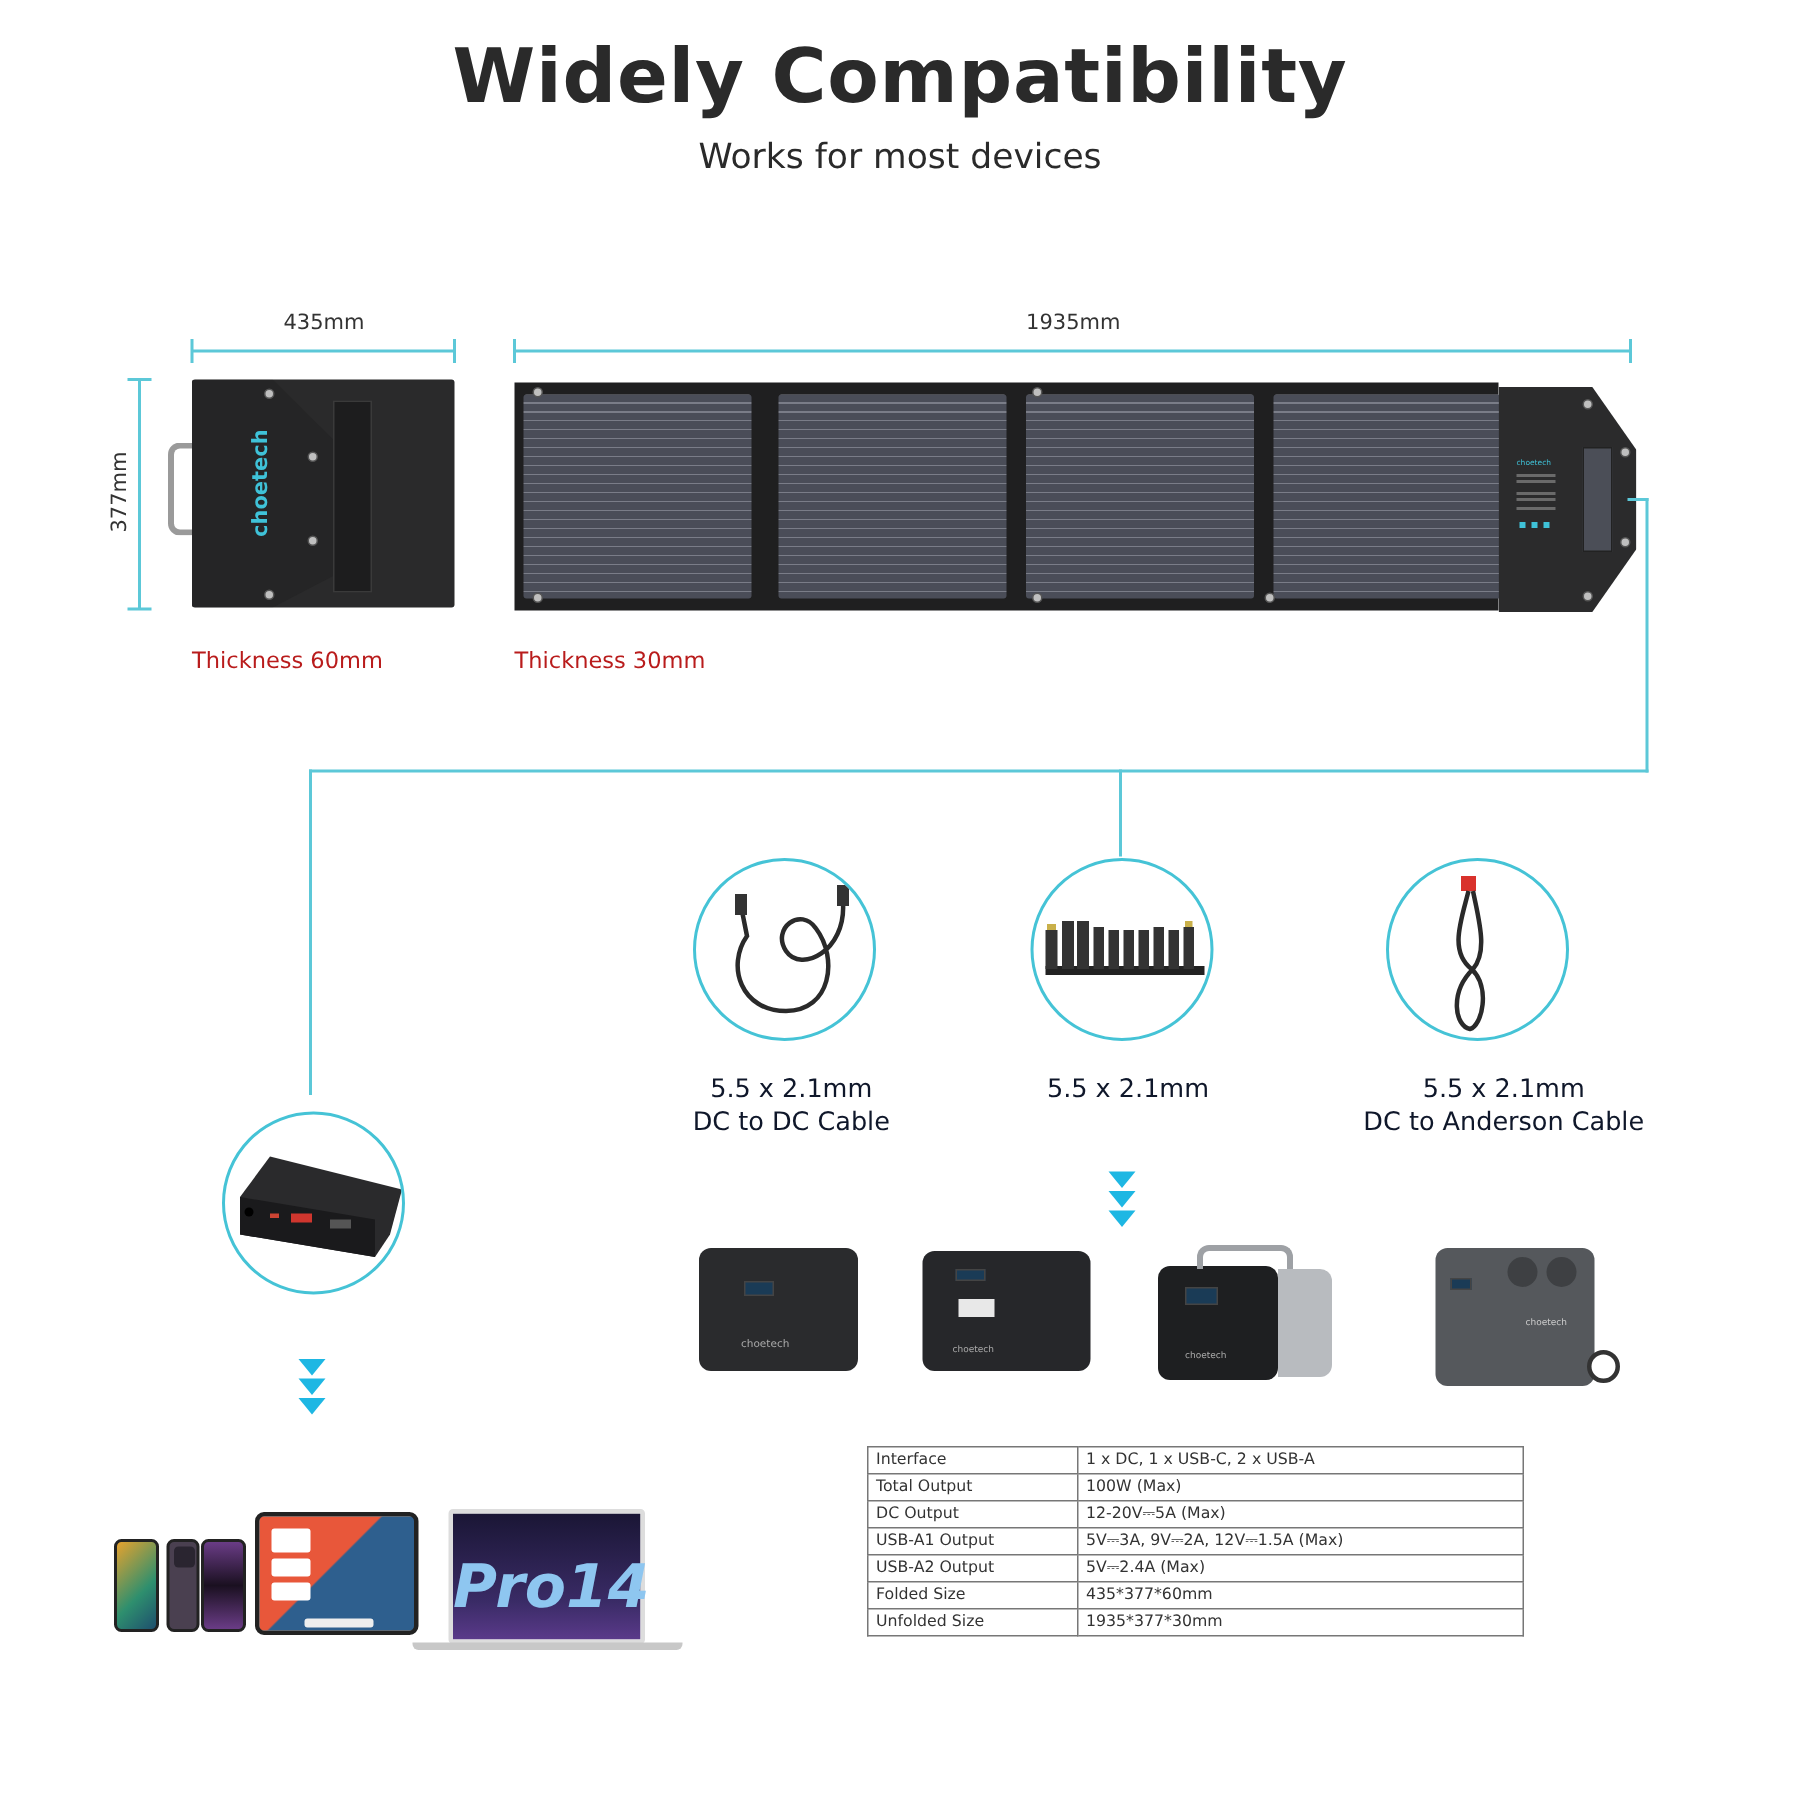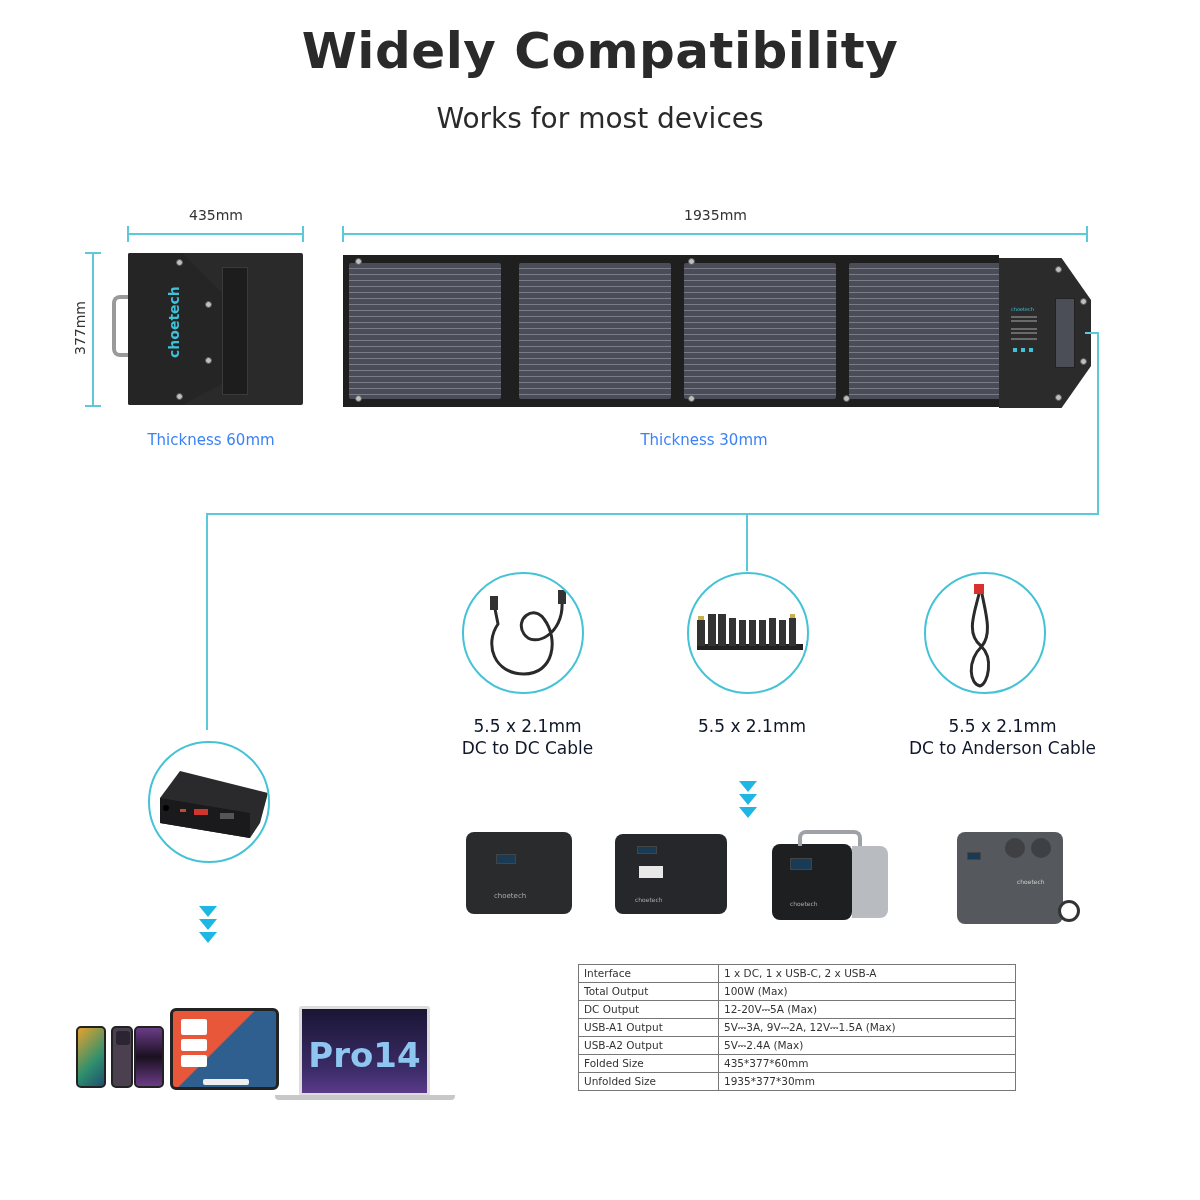--- a/index.html
+++ b/index.html
@@ -1,29 +1,29 @@
 <!DOCTYPE html>
 <html><head>
 <meta charset="utf-8">
 <style>
   * { box-sizing: border-box; margin: 0; padding: 0; }
   html, body { width: 1200px; height: 1200px; background: #ffffff; overflow: hidden; }
   body { position: relative; font-family: "DejaVu Sans", sans-serif; color: #2b2b2b; }
   .abs { position: absolute; }
 
   .title { left: 0; width: 1200px; top: 22px; text-align: center; font-size: 50px; font-weight: bold; color: #2a2a2a; letter-spacing: 0.5px; }
-  .subtitle { left: 0; width: 1200px; top: 102px; text-align: center; font-size: 28px; color: #2a2a2a; }
+  .subtitle { left: 0; width: 1200px; top: 92px; text-align: center; font-size: 23px; color: #2a2a2a; }
 
   .dim-label { font-size: 14px; color: #333; text-align: center; }
   .hline { height: 2px; background: #5cc8d8; }
   .vline { width: 2px; background: #5cc8d8; }
   .cap-v { width: 2px; height: 16px; background: #5cc8d8; }
   .cap-h { height: 2px; width: 16px; background: #5cc8d8; }
 
-  .thick-label { font-size: 15px; color: #3b82f6; text-align: center; }
+  .thick-label { font-size: 15px; color: #b91c1c; }
 
   
   .folded { left: 128px; top: 253px; width: 175px; height: 152px; background: #2a2a2b; border-radius: 2px; overflow: hidden; }
   .folded .flap { position: absolute; left: 0; top: 0; width: 112px; height: 152px; background: #252526;
       clip-path: polygon(0 0, 48% 0, 100% 38%, 100% 80%, 48% 100%, 0 100%); }
   .folded .strap { position: absolute; left: 94px; top: 14px; width: 26px; height: 128px; background: #1d1d1e; border: 1px solid #3a3a3a; }
   .folded .brand { position: absolute; left: 22px; top: 60px; transform: rotate(-90deg); transform-origin: left top; color: #3fc2d8; font-size: 14px; font-weight: bold; }
   .folded .brand { left: 38px; top: 105px; }
   .grommet { position: absolute; width: 7px; height: 7px; border-radius: 50%; background: #bfbfbf; border: 1.5px solid #555; }
   .handle { left: 112px; top: 295px; width: 20px; height: 62px; border: 4px solid #9a9a9a; border-right: none; border-radius: 8px 0 0 8px; }
@@ -225,21 +225,21 @@
   <div class="abs" style="left:3px;top:3px;width:14px;height:14px;border-radius:3px;background:#2a2530;"></div>
 </div>
 <div class="abs phone" style="left:134px;top:1026px;width:30px;height:62px;background:linear-gradient(#6a3c86,#1a1020 50%,#6a3c86);"></div>
 <div class="abs" style="left:170px;top:1008px;width:109px;height:82px;background:linear-gradient(135deg,#e8573a 45%,#2e5f8e 46%);border:3px solid #222;border-radius:6px;">
   <div class="abs" style="left:8px;top:8px;width:26px;height:16px;background:#fff;border-radius:2px;"></div>
   <div class="abs" style="left:8px;top:28px;width:26px;height:12px;background:#fff;border-radius:2px;"></div>
   <div class="abs" style="left:8px;top:44px;width:26px;height:12px;background:#fff;border-radius:2px;"></div>
   <div class="abs" style="left:30px;top:68px;width:46px;height:6px;background:#eee;border-radius:2px;"></div>
 </div>
 <div class="abs" style="left:299px;top:1006px;width:131px;height:90px;background:linear-gradient(180deg,#1a1635,#3a2b66 70%,#5a3a8a);border:3px solid #ddd;border-radius:3px;">
-  <div class="abs" style="left:0;top:26px;width:125px;text-align:center;font-size:34px;font-weight:bold;color:#8ec6f0;">Pro14</div>
+  <div class="abs" style="left:0;top:26px;width:125px;text-align:center;font-size:40px;font-weight:bold;color:#8ec6f0;font-style:italic;">Pro14</div>
 </div>
 <div class="abs" style="left:275px;top:1095px;width:180px;height:5px;background:#c8c8c8;border-radius:0 0 4px 4px;"></div>
 
 <table class="spec">
   <tbody>
     <tr>
         <td class="k">Interface</td>
         <td>1 x DC, 1 x USB-C, 2 x USB-A</td>
       </tr>
     <tr>

